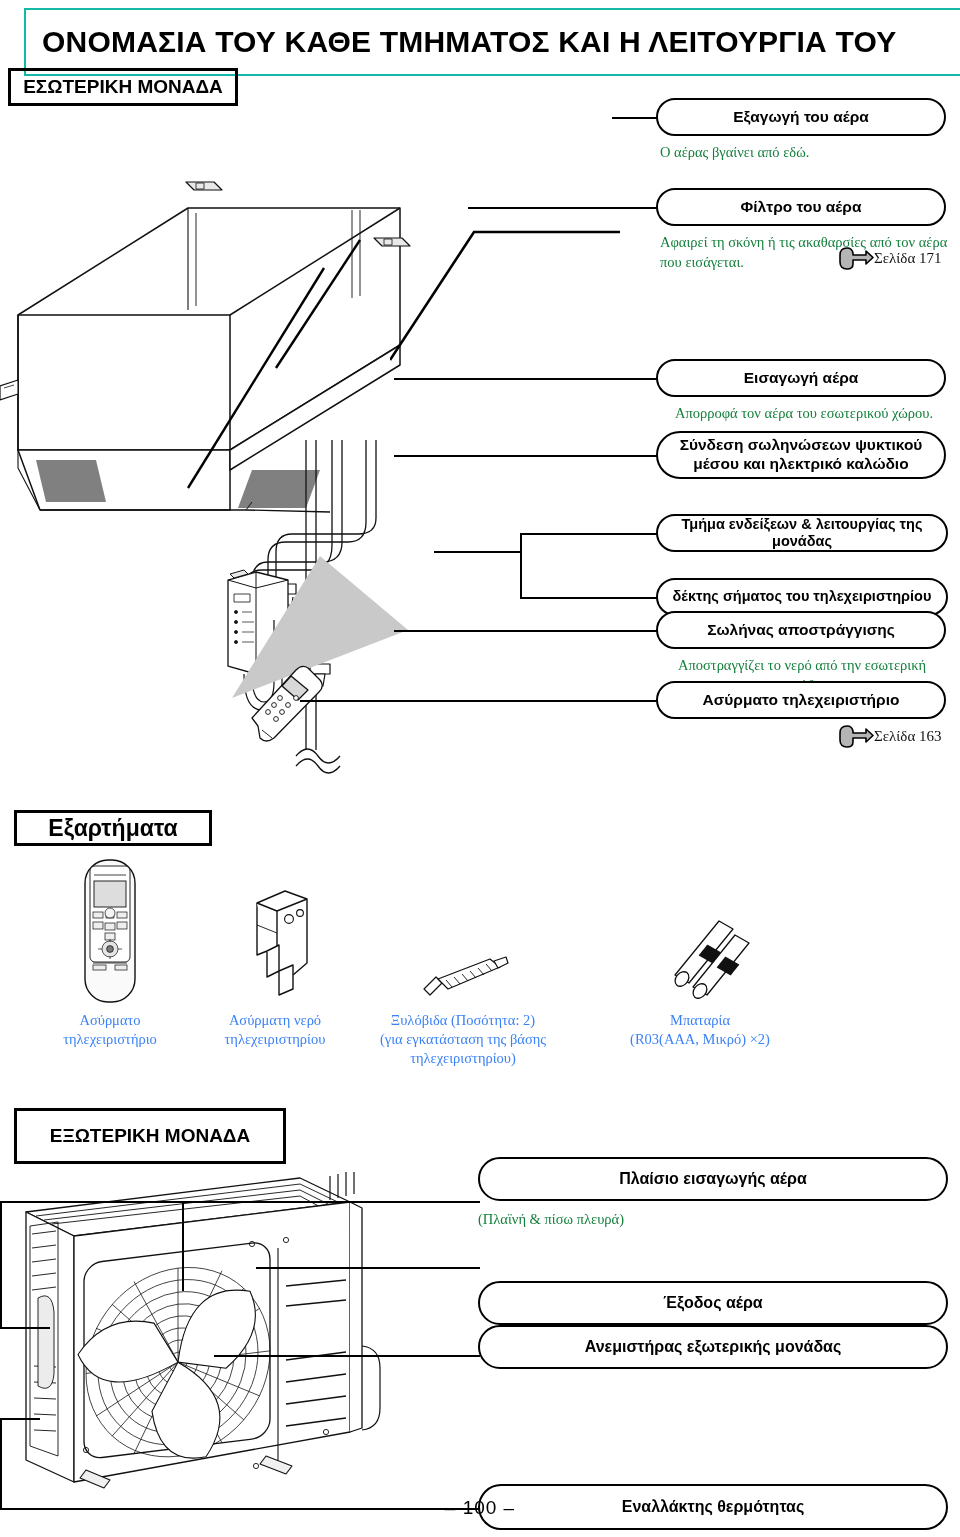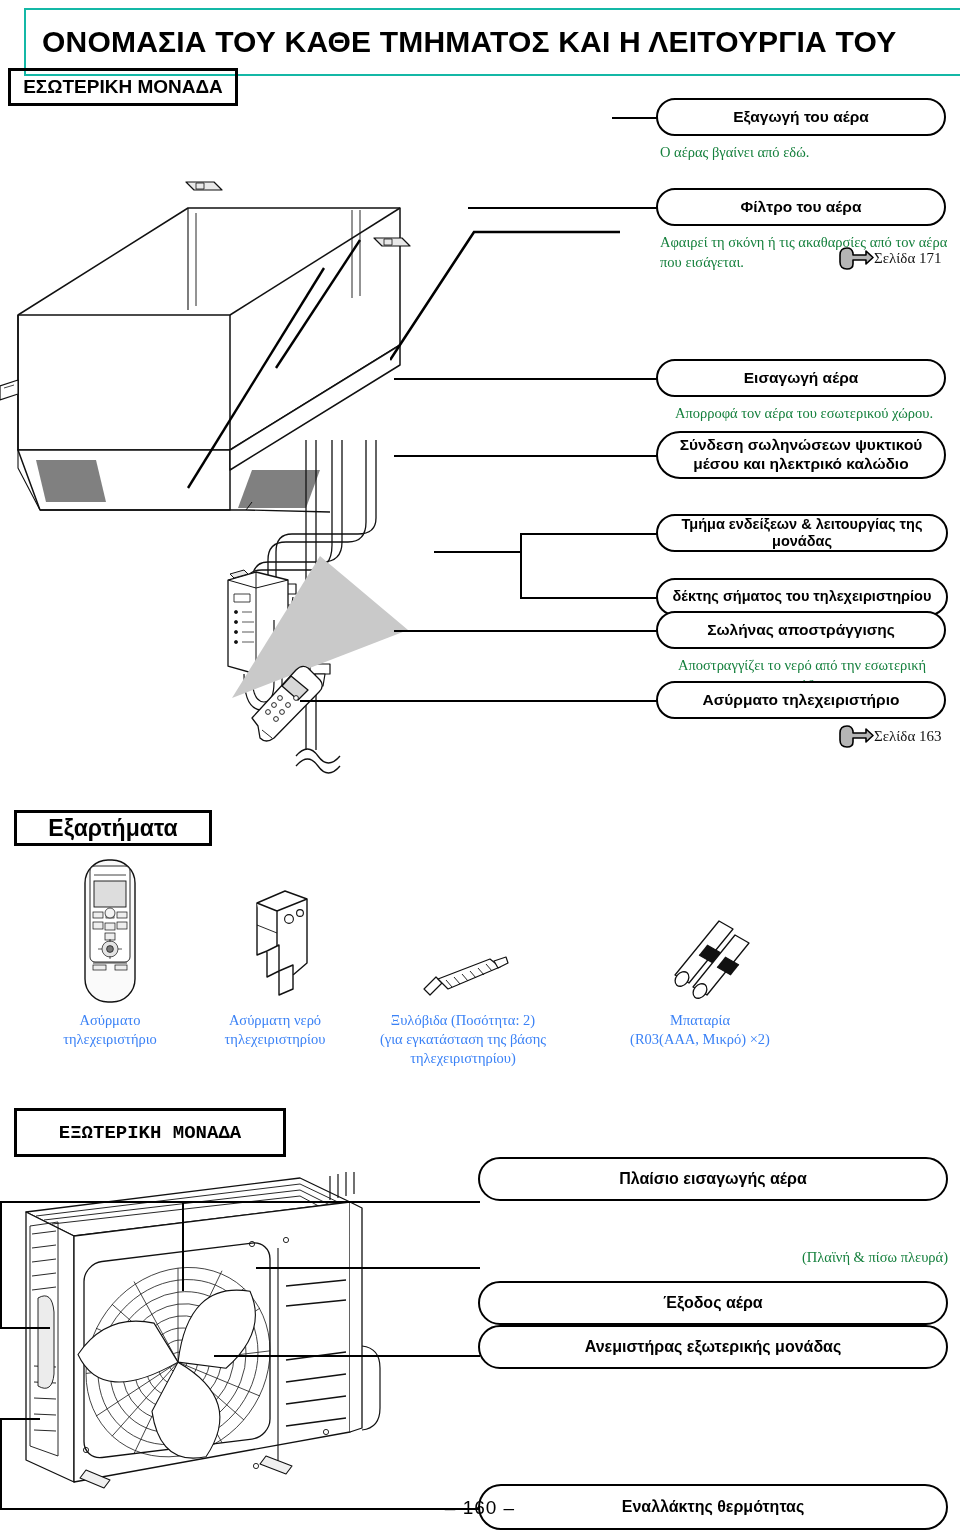--- a/index.html
+++ b/index.html
@@ -18,21 +18,21 @@
   .title-banner span{
     font-size:30px;font-weight:bold;letter-spacing:.2px;line-height:1;
   }
 
   .section-tag{
     position:absolute;border:3px solid #000;box-sizing:border-box;
     display:flex;align-items:center;justify-content:center;
     font-size:19px;font-weight:bold;
   }
   #tag-indoor{left:8px;top:68px;width:230px;height:38px;}
-  #tag-outdoor{left:14px;top:1108px;width:272px;height:49px;font-family:Liberation Mono, monospace;}
+  #tag-outdoor{left:14px;top:1108px;width:272px;height:56px;}
   #tag-parts{left:14px;top:798px;width:198px;height:36px;font-size:23px;margin-top:12px;}
 
   
   .pill{
     position:absolute;box-sizing:border-box;
     border:2.6px solid #000;border-radius:999px;background:#fff;
     display:flex;align-items:center;justify-content:center;
     text-align:center;font-weight:bold;font-size:15.5px;line-height:1.18;
     padding:0 14px;
   }
@@ -468,29 +468,29 @@
   <div class="lead h" style="left:256px;top:1267px;width:224px;"></div>
   <div class="lead h" style="left:214px;top:1355px;width:266px;"></div>
 
   <div class="lead v" style="left:0px;top:1418px;height:92px;"></div>
   <div class="lead h" style="left:0px;top:1418px;width:40px;"></div>
   <div class="lead h" style="left:0px;top:1508px;width:480px;"></div>
 
   <div class="pill" style="left:478px;top:1157px;width:470px;height:44px;font-size:16px;">
     <span>Πλαίσιο εισαγωγής αέρα</span>
   </div>
-  <div class="sub" style="left:478px;top:1248px;width:470px;text-align:right;">(Πλαϊνή &amp; πίσω πλευρά)</div>
+  <div class="sub" style="left:478px;top:1210px;width:470px;text-align:left;">(Πλαϊνή &amp; πίσω πλευρά)</div>
 
   <div class="pill" style="left:478px;top:1281px;width:470px;height:44px;font-size:16px;">
     <span>Έξοδος αέρα</span>
   </div>
 
   <div class="pill" style="left:478px;top:1325px;width:470px;height:44px;font-size:16px;">
     <span>Ανεμιστήρας εξωτερικής μονάδας</span>
   </div>
 
   <div class="pill" style="left:478px;top:1484px;width:470px;height:46px;font-size:16px;">
     <span>Εναλλάκτης θερμότητας</span>
   </div>
 
-  <div class="pageno">– 160 –</div>
+  <div class="pageno">– 100 –</div>
 
 </div>
 
 </body></html>

